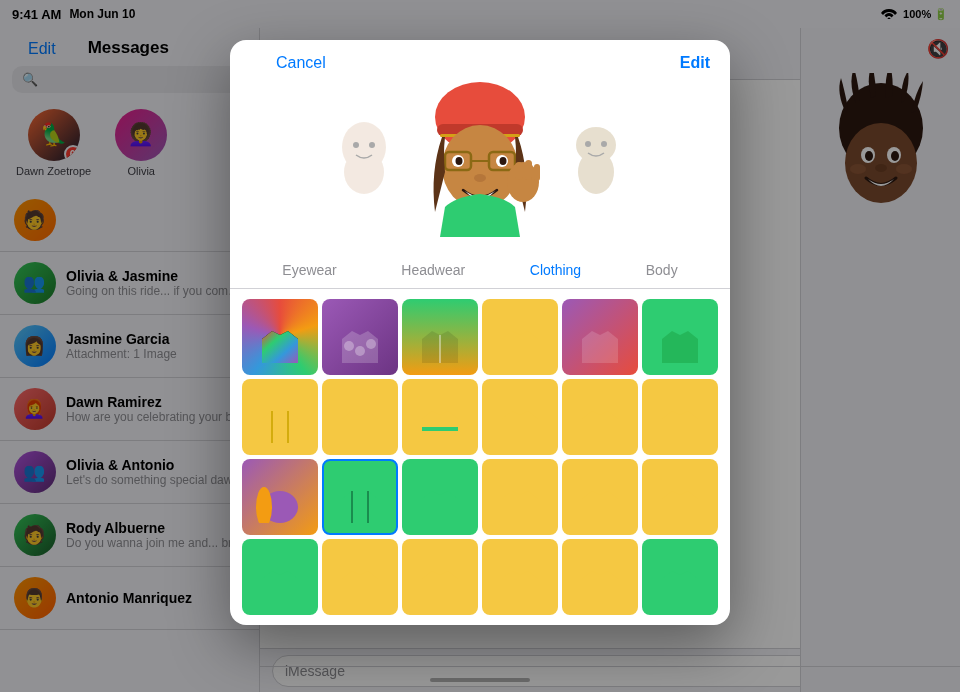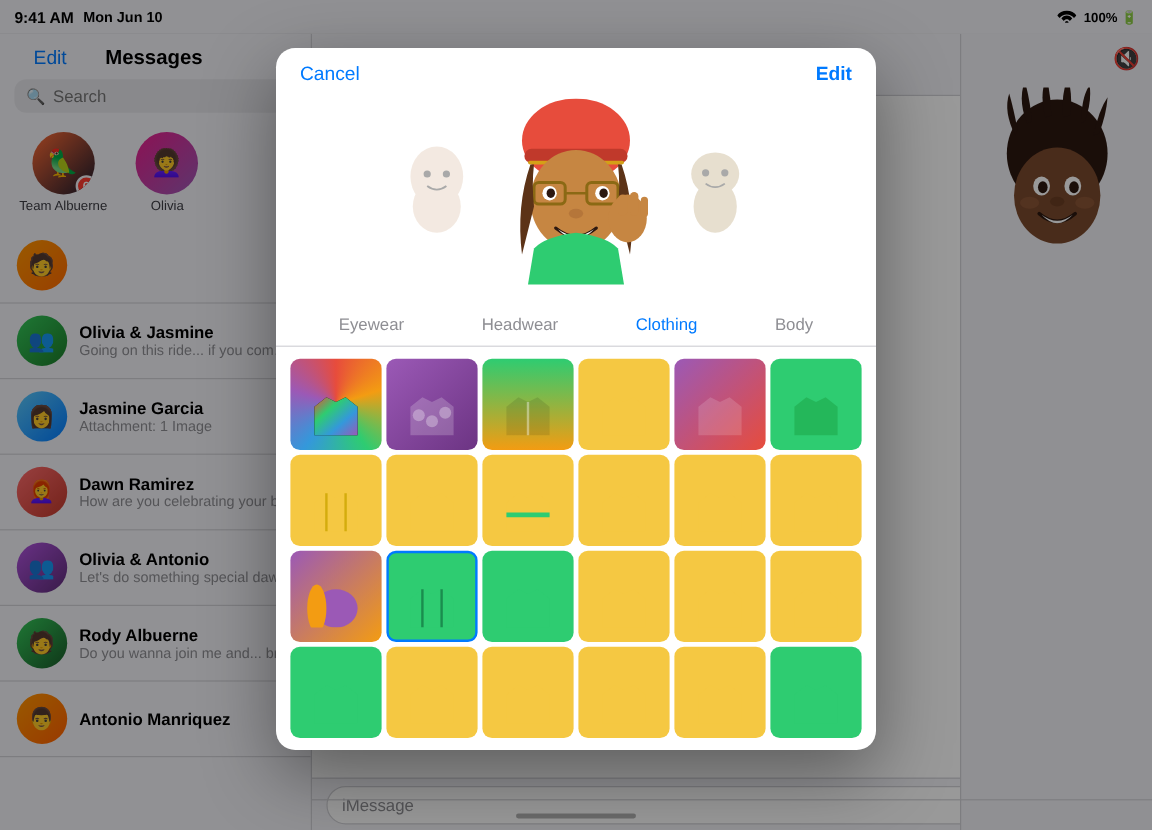--- a/index.html
+++ b/index.html
@@ -221,20 +221,21 @@
       display: flex;
       flex-direction: column;
       overflow: hidden;
       box-shadow: 0 20px 60px rgba(0,0,0,0.4);
     }
     .modal-header {
       display: flex;
       align-items: center;
       justify-content: space-between;
       padding: 14px 20px 0;
+      margin-left: 26px;
     }
     .modal-cancel { color: #007aff; font-size: 16px; cursor: pointer; }
     .modal-done { color: #007aff; font-size: 16px; font-weight: 600; cursor: pointer; }
 
     
     .memoji-preview-row {
       display: flex;
       align-items: center;
       justify-content: center;
       padding: 10px 20px;
@@ -348,30 +349,29 @@
 <div class="app-container">
 
   <div class="sidebar">
     <div class="sidebar-header">
       <span class="sidebar-edit-btn">Edit</span>
       <span class="sidebar-title">Messages</span>
       <span style="width:30px;"></span>
     </div>
     <div class="sidebar-search">
       <span class="search-icon-char">🔍</span>
-      <input type="text" placeholder="Search" style="">
     </div>
 
     <div class="pinned-row">
       <div class="pinned-item">
         <div class="pinned-avatar team">
           <div style="width:100%;height:100%;display:flex;align-items:center;justify-content:center;font-size:22px;">🦜</div>
           <div class="badge">6</div>
         </div>
-        <span class="pinned-label">Team Albuerne</span>
+        <span class="pinned-label">Dawn Zoetrope</span>
       </div>
       <div class="pinned-item">
         <div class="pinned-avatar olivia">
           <div style="width:100%;height:100%;display:flex;align-items:center;justify-content:center;font-size:22px;">👩‍🦱</div>
         </div>
         <span class="pinned-label">Olivia</span>
       </div>
     </div>
 
     <div class="message-list">

